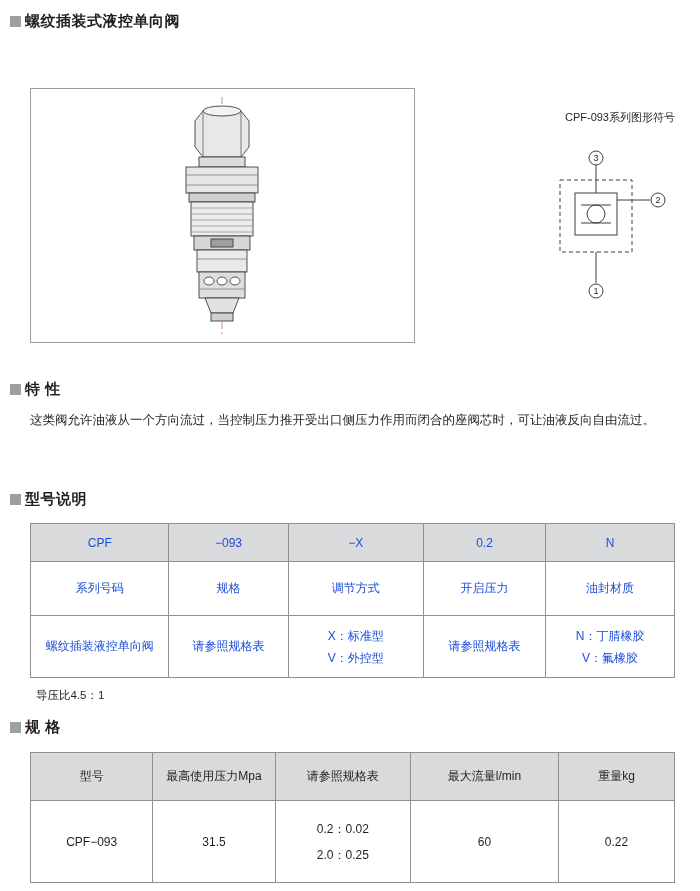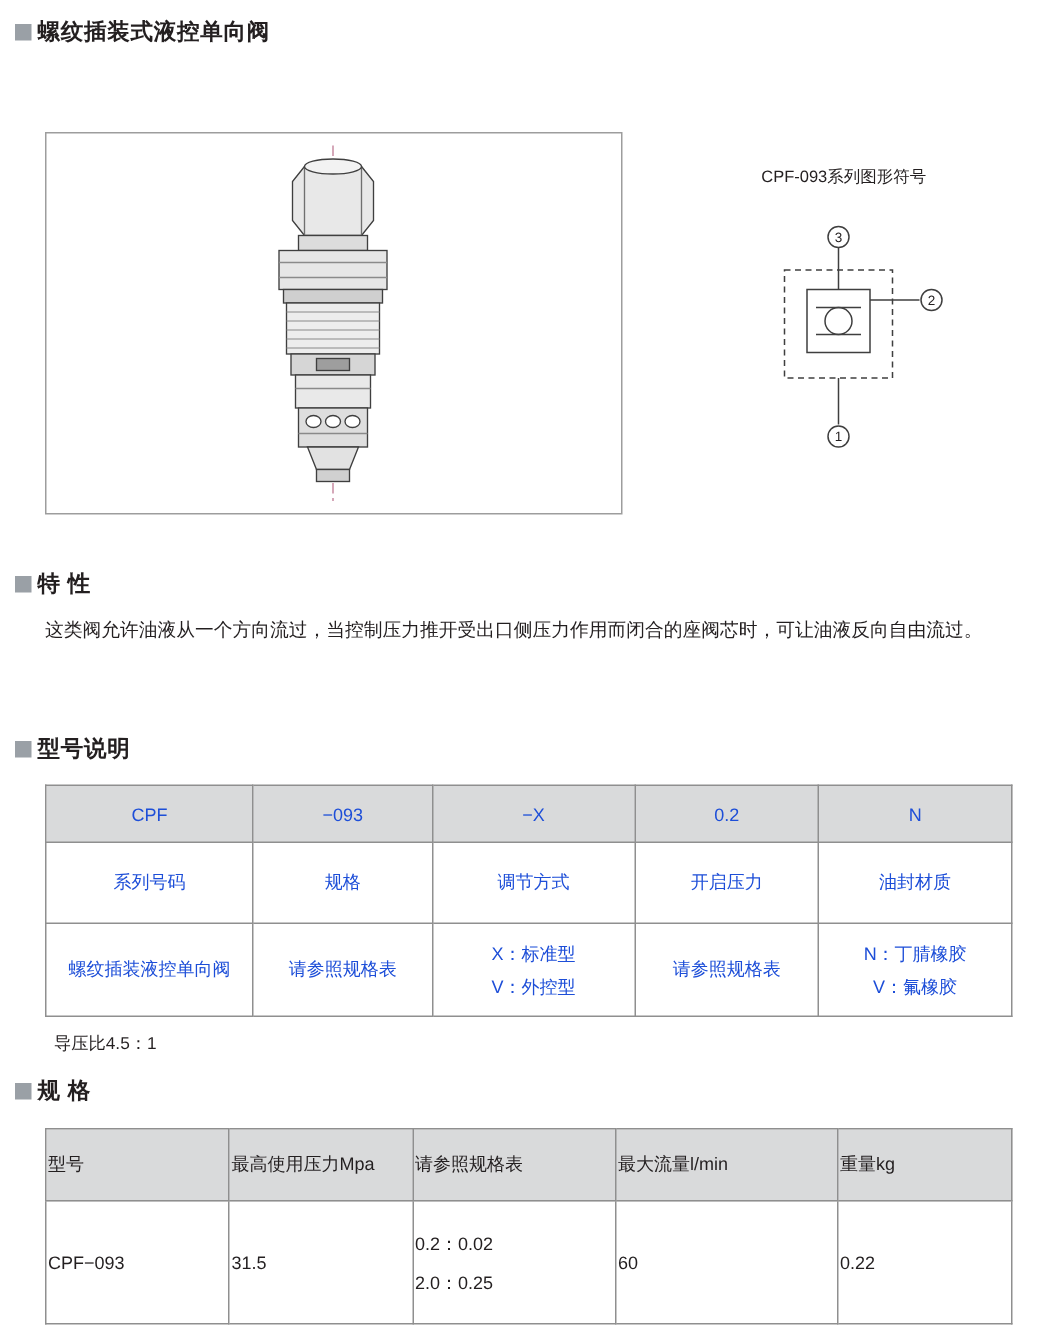--- a/index.html
+++ b/index.html
@@ -58,21 +58,21 @@
     left: 0; top: 0;
     width: 385px; height: 255px;
     border: 1px solid #9d9d9d;
     background: #fff;
     overflow: hidden;
   }
   #symbol-area {
     position: absolute;
     left: 420px; top: 22px;
     width: 225px;
-    text-align: center;
+    text-align: right;
   }
   #symbol-caption {
     font-size: 11px;
     color: #231f20;
     margin-bottom: 20px;
   }
 
   
   #char-head { position: absolute; left: 10px; top: 380px; }
   #char-text {
@@ -119,21 +119,21 @@
   #spec-head { position: absolute; left: 10px; top: 718px; }
   #spec-table {
     position: absolute;
     left: 30px; top: 752px;
     width: 645px;
     border-collapse: collapse;
     font-size: 12px;
   }
   #spec-table td {
     border: 1px solid #8f8f8f;
-    text-align: left;
+    text-align: center;
     vertical-align: middle;
     color: #231f20;
   }
   #spec-table tr.hdr td {
     background: #d9dadb;
     height: 48px;
     font-weight: normal;
   }
   #spec-table tr.body td { height: 82px; }
   .two-line span { display: block; line-height: 26px; }

